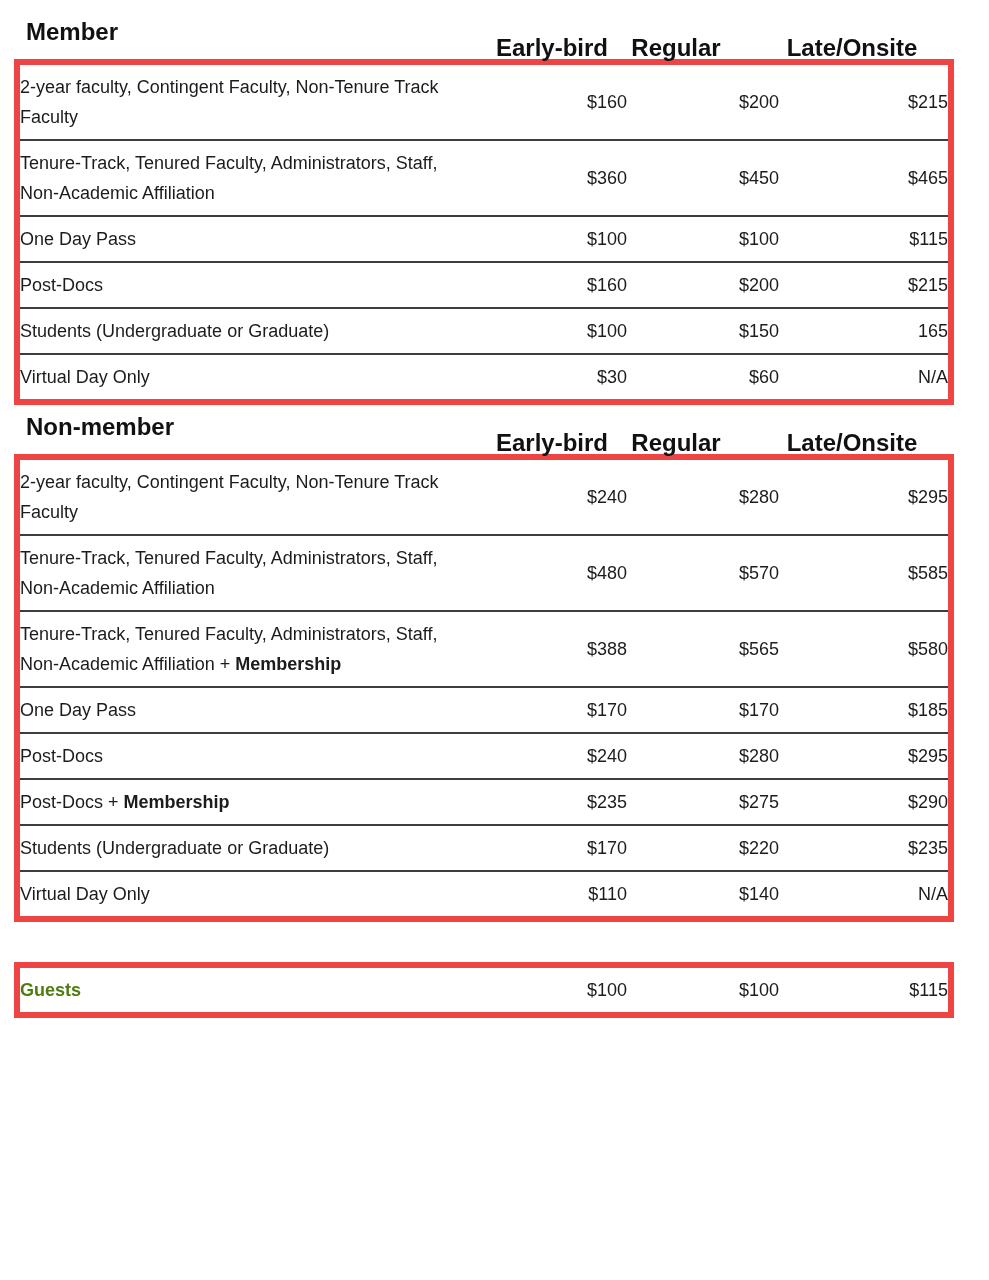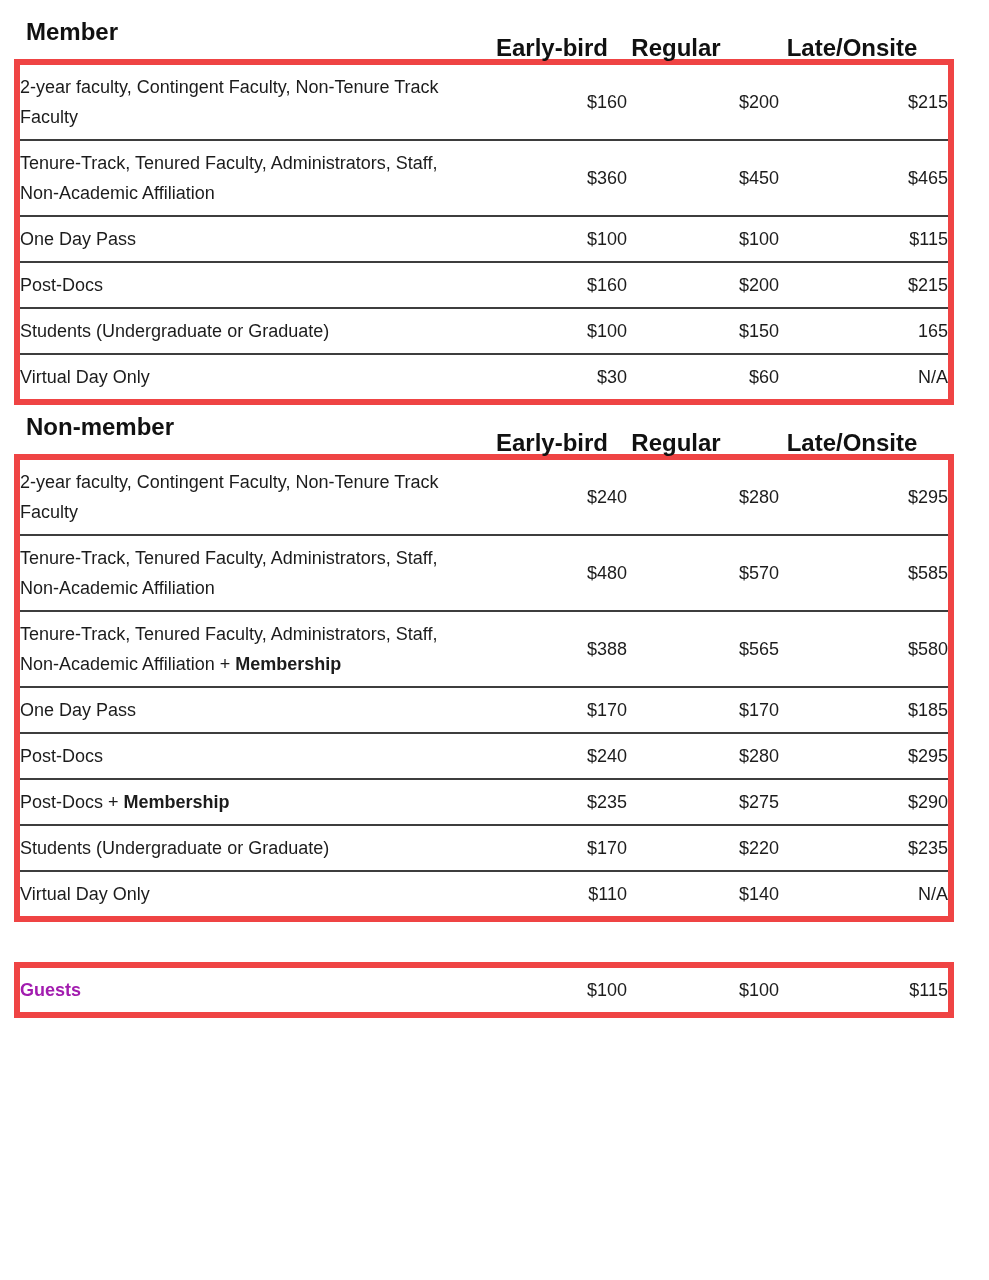--- a/index.html
+++ b/index.html
@@ -58,21 +58,21 @@
     padding-right: 6px;
     text-align: left;
   }
   td.num { text-align: right; padding-right: 8px; }
   col.c-cat  { width: 452px; }
   col.c-eb   { width: 158px; }
   col.c-reg  { width: 152px; }
   col.c-late { width: 172px; }
   .bold, td.cat b { font-weight: 700; }
   table.guests-table { margin-top: 40px; }
-  table.guests-table td.cat { font-weight: 700; color: #a21caf; }
+  table.guests-table td.cat { font-weight: 700; color: #4d7c0f; }
 </style>
 </head>
 <body>
 
 <div class="page">
   <div class="content">
 
     <div class="hdr">
       <span class="hdr-cat">Member</span>
       <span class="hdr-col hdr-eb">Early-bird</span>

